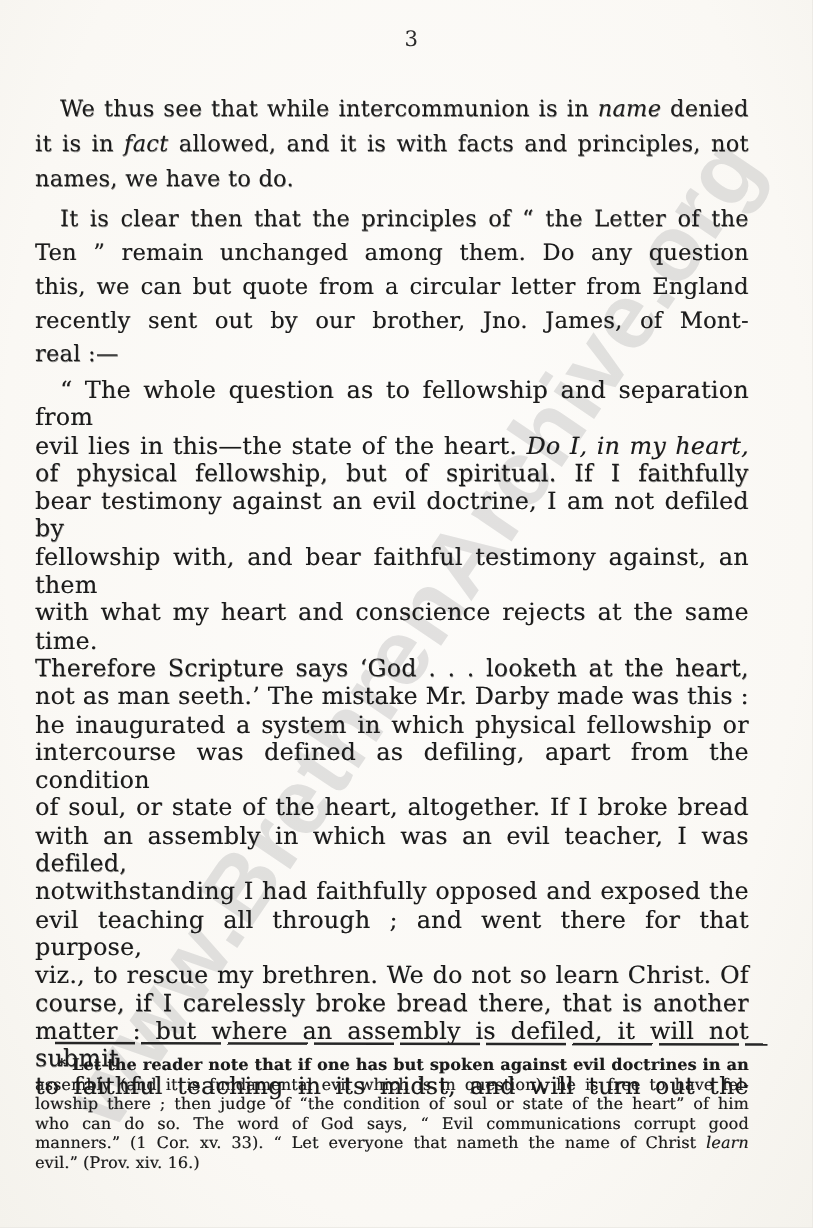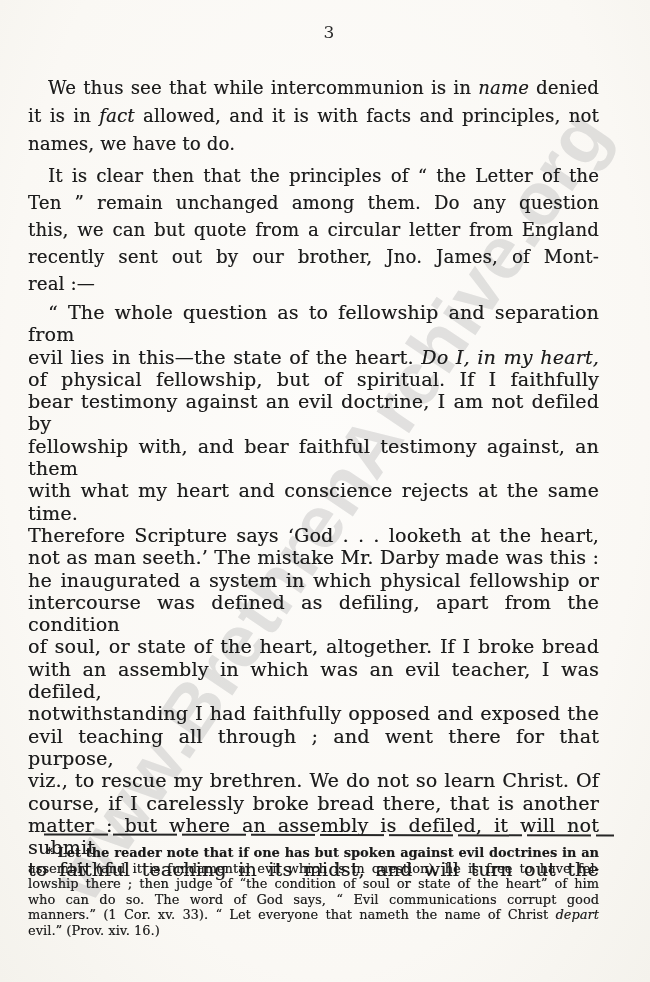--- a/index.html
+++ b/index.html
@@ -79,16 +79,16 @@
       <div class="tline"><span>course, if I carelessly broke bread there, that is another</span></div>
       <div class="tline"><span>matter : but where an assembly is defiled, it will not submit</span></div>
       <div class="tline"><span>to faithful teaching in its midst, and will turn out the</span></div>
     </div>
   <div class="footrule"></div>
   <div class="para footnote">
       <div class="tline"><span>* Let the reader note that if one has but spoken against evil doctrines in an</span></div>
       <div class="tline"><span>assembly (and it is fundamental evil which is in question), he is free to have fel-</span></div>
       <div class="tline"><span>lowship there ; then judge of “the condition of soul or state of the heart” of him</span></div>
       <div class="tline"><span>who can do so.  The word of God says, “ Evil communications corrupt good</span></div>
-      <div class="tline"><span>manners.” (1 Cor. xv. 33).  “ Let everyone that nameth the name of Christ </span><i>depart</i></div>
+      <div class="tline"><span>manners.” (1 Cor. xv. 33).  “ Let everyone that nameth the name of Christ </span><i>learn</i></div>
       <div class="tline last"><span>evil.”  (Prov. xiv. 16.)</span></div>
     </div>
 </div>
 
 </body></html>

